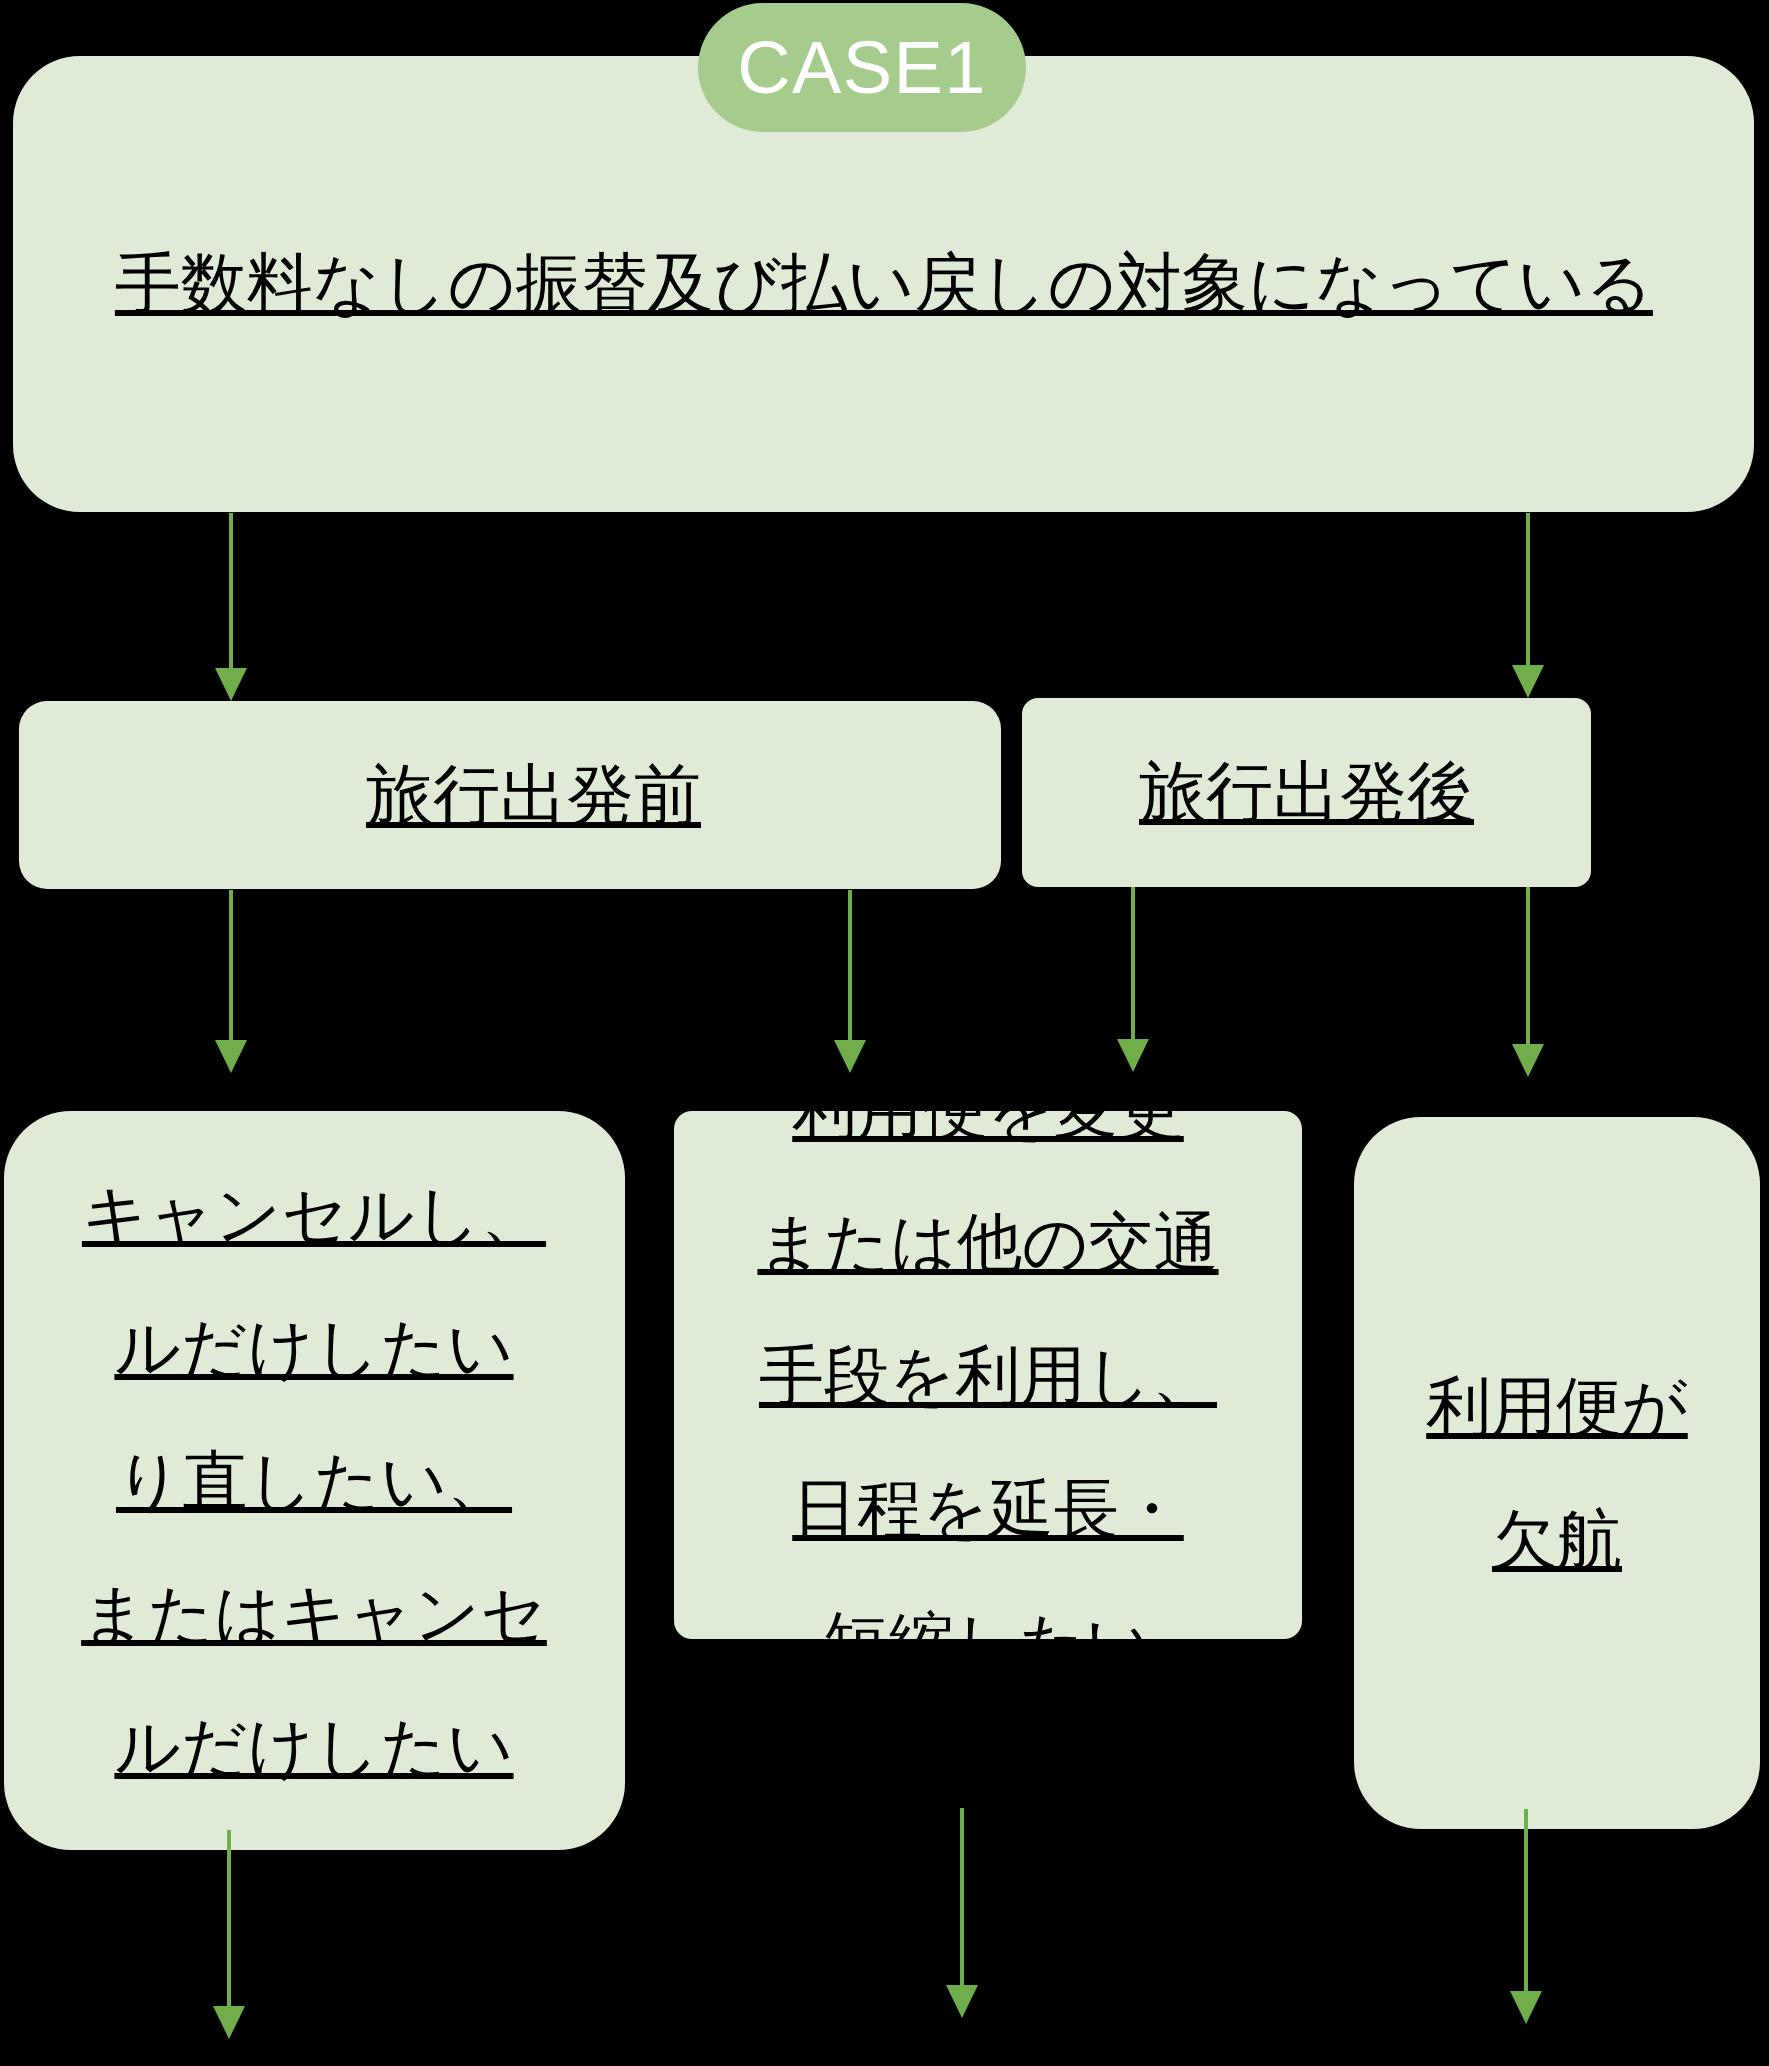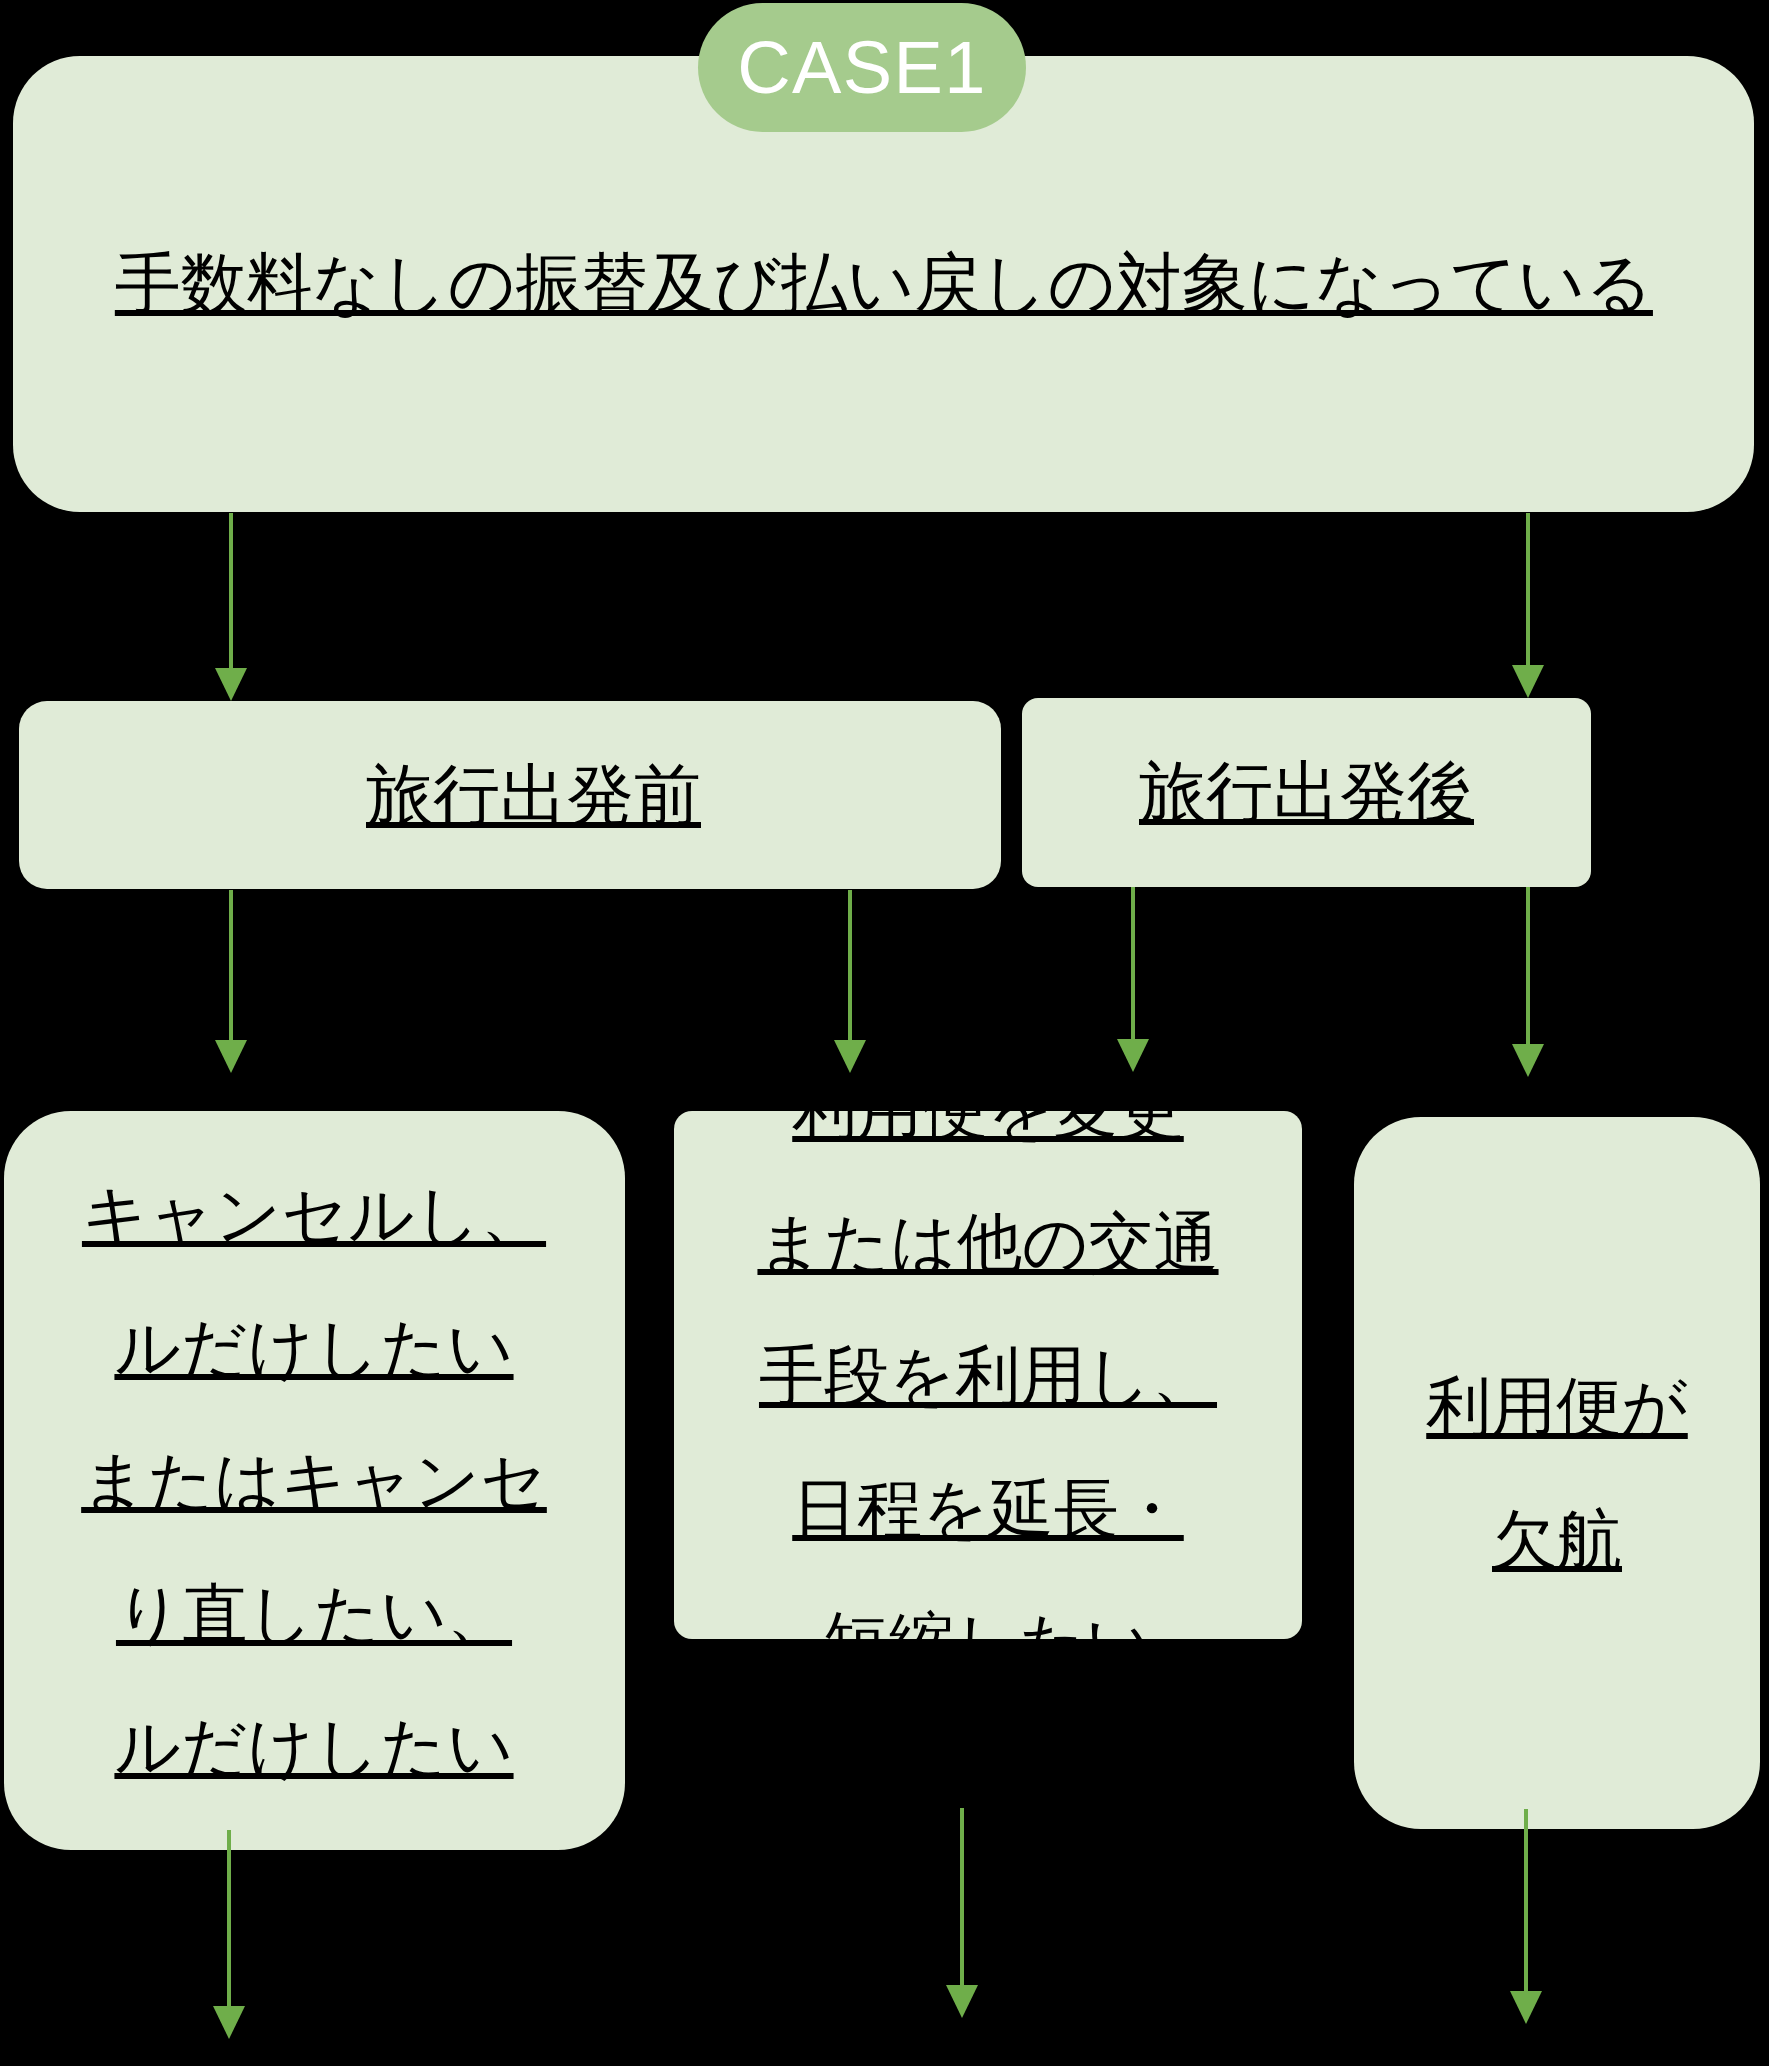--- a/index.html
+++ b/index.html
@@ -91,22 +91,22 @@
     <div class="tip"></div>
   </div>
   <div class="arrow" style="left:1512px; top:887px;">
     <div class="shaft" style="height:157px"></div>
     <div class="tip"></div>
   </div>
 
   <div class="node node-tall node-row3a">
     <div class="tline">キャンセルし、</div>
     <div class="tline">ルだけしたい</div>
+    <div class="tline">り直したい、</div>
     <div class="tline">またはキャンセ</div>
-    <div class="tline">り直したい、</div>
     <div class="tline">ルだけしたい</div>
   </div>
 
   <div class="node node-tall node-row3b">
     <div class="tline">利用便を変更</div>
     <div class="tline">または他の交通</div>
     <div class="tline">手段を利用し、</div>
     <div class="tline">日程を延長・</div>
     <div class="tline">短縮したい</div>
   </div>

